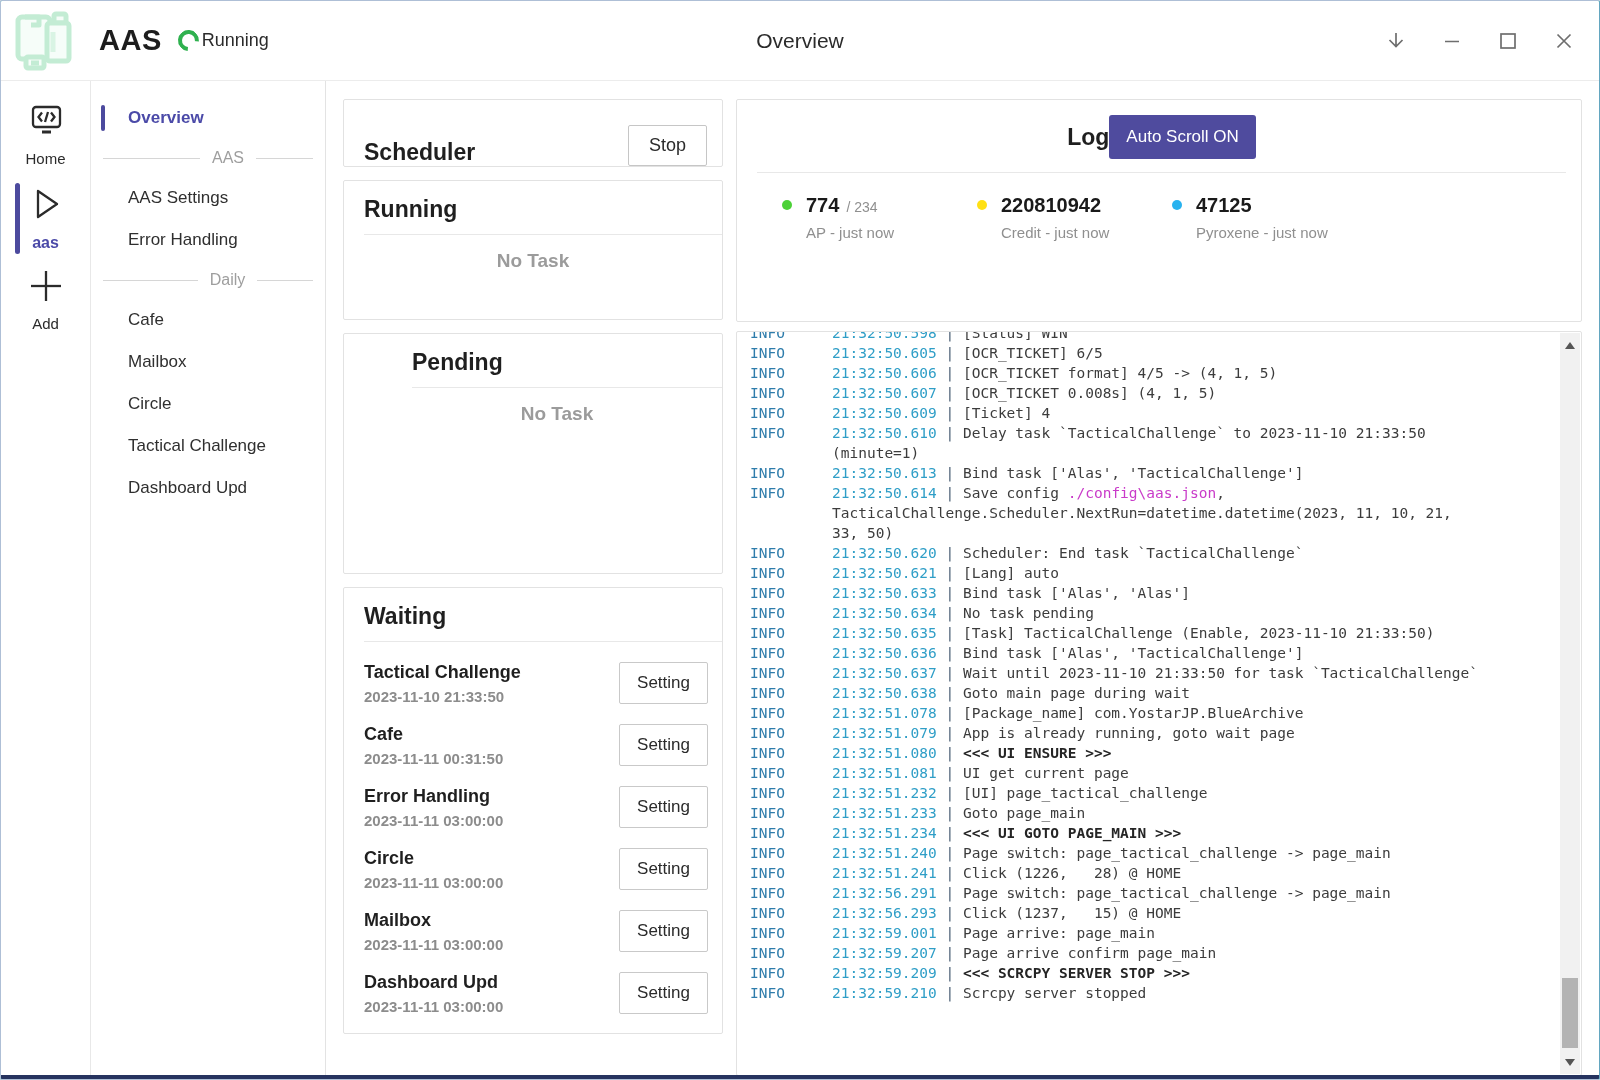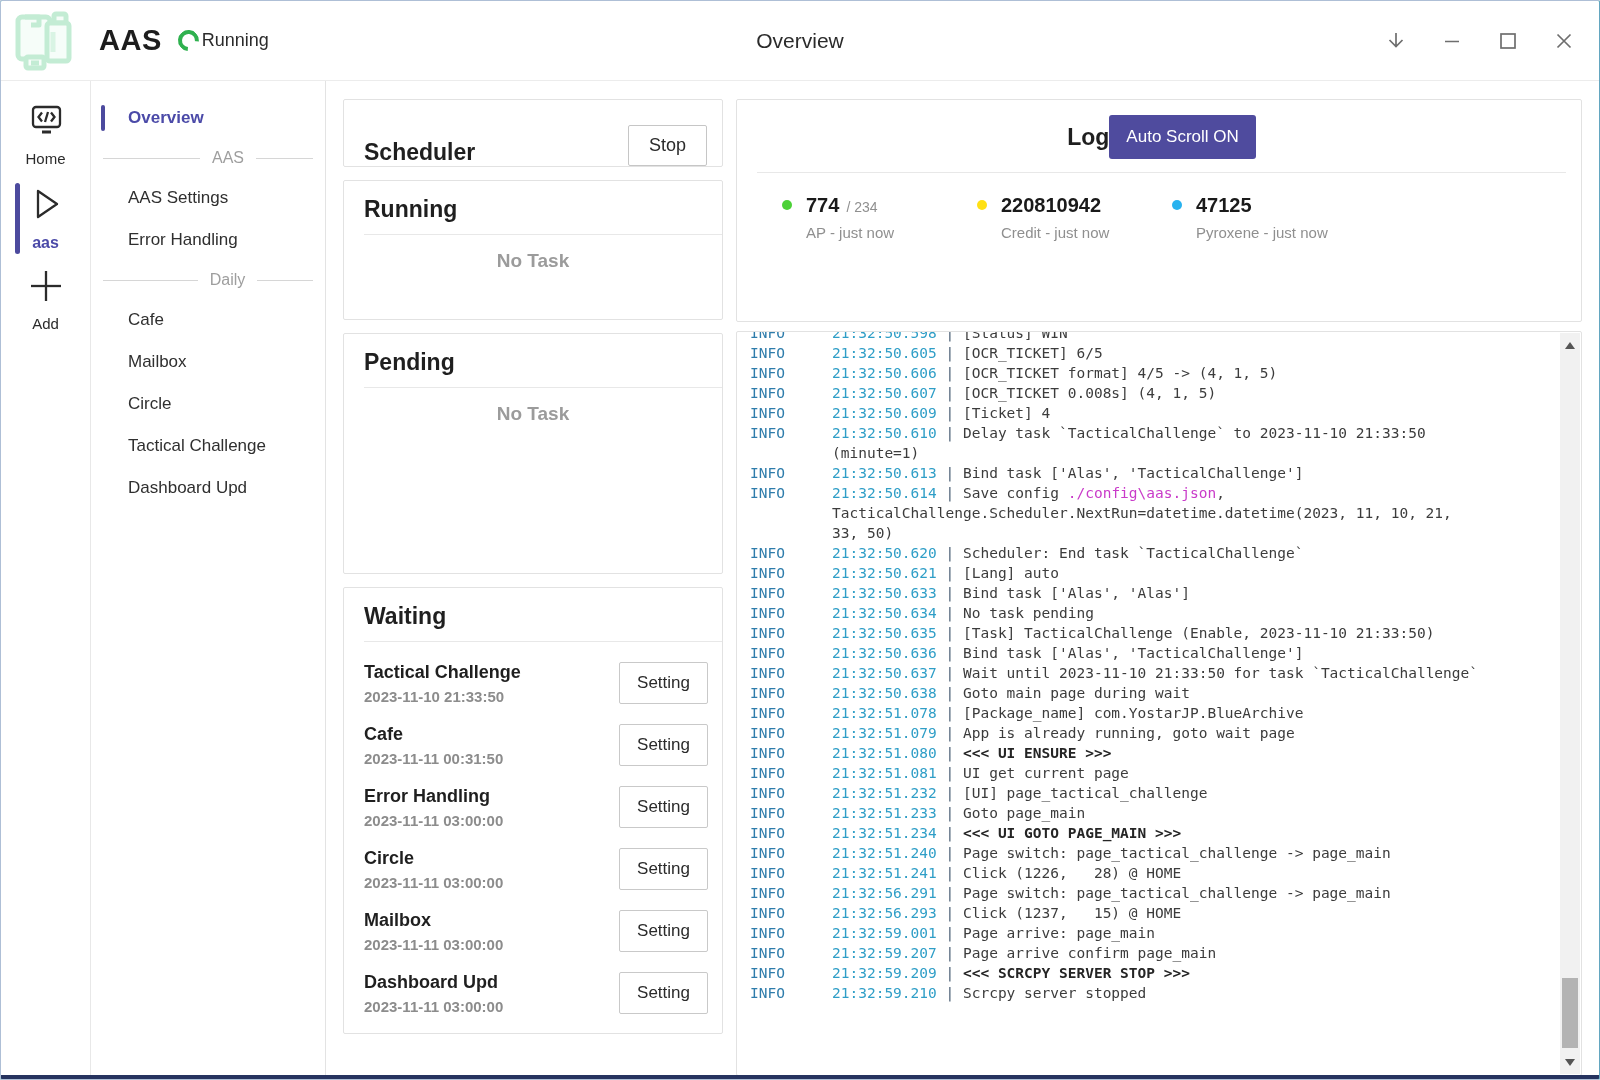--- a/index.html
+++ b/index.html
@@ -50,21 +50,21 @@
   .card { background:#fff; border:1px solid #e2e2e2; border-radius:2px; }
   .card-title { font-size:23px; font-weight:700; color:#1f1f1f; }
   .card-head { padding:15px 20px 11px 20px; }
   .hdiv { height:1px; background:#e8e8e8; margin-left:20px; }
   .empty-text { text-align:center; color:#9b9b9b; font-weight:700; font-size:19px; padding-top:15px; }
 
   
   .scheduler-card { height:68px; display:flex; align-items:flex-end; justify-content:space-between; padding:0 15px 0 20px; }
   .btn-outline { background:#fff; border:1px solid #c6c6c6; border-radius:2px; font-size:18px; color:#2b2b2b; padding:9px 20px; cursor:pointer; font-family:inherit; }
   .running-card { height:140px; }
-  .pending-card { height:241px; }
+  .pending-card { height:241px;padding-left:48px; }
 
   
   .waiting-card { height:447px; }
   .wait-list { padding:10px 14px 0 20px; }
   .wait-row { display:flex; justify-content:space-between; align-items:center; height:62px; }
   .wait-name { font-size:18px; font-weight:700; color:#1f1f1f; }
   .wait-time { font-size:15px; font-weight:700; color:#8c8c8c; margin-top:5px; }
   .btn-setting { background:#fff; border:1px solid #c9c9c9; border-radius:2px; font-size:17px; color:#2b2b2b; padding:10px 17px; cursor:pointer; font-family:Liberation Sans, sans-serif; }
 
   

